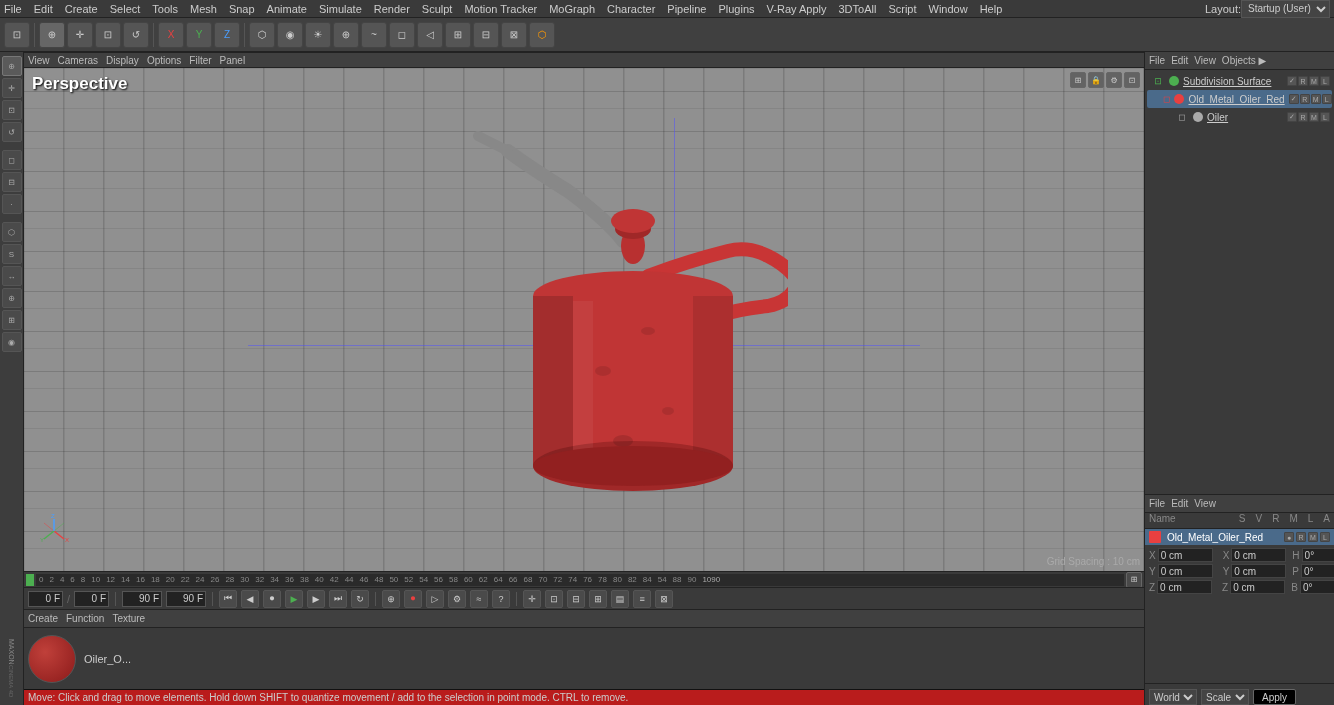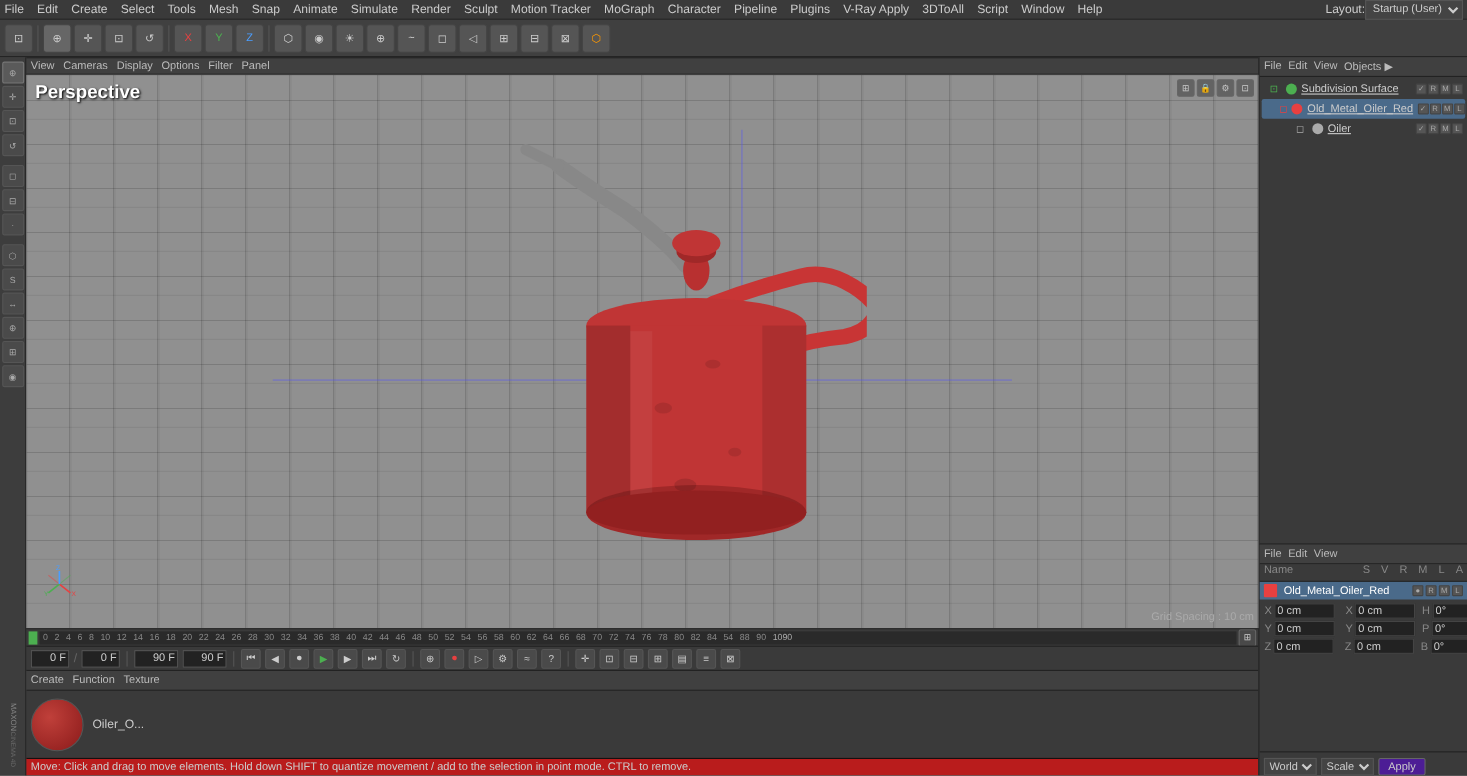--- a/index.html
+++ b/index.html
@@ -155,21 +155,21 @@
     #attr-toolbar { height: 18px; background: #404040; display: flex; align-items: center; padding: 0 4px; gap: 6px; border-bottom: 1px solid #222; flex-shrink: 0; }
     .attr-menu { font-size: 10px; color: #bbb; cursor: pointer; }
     #attr-header { height: 16px; background: #3a3a3a; display: flex; align-items: flex-start; padding: 0 4px; gap: 4px; border-bottom: 1px solid #222; }
     .attr-col { font-size: 10px; color: #888; }
     #attr-list { flex: 1; overflow-y: auto; padding: 2px; }
     .attr-row { display: flex; align-items: center; padding: 1px 2px; gap: 2px; font-size: 10px; }
     .attr-label { color: #888; width: 30px; }
     .attr-field { background: #222; border: 1px solid #444; color: #ccc; font-size: 10px; width: 55px; height: 14px; padding: 0 2px; }
     #attr-footer { height: 22px; background: #3a3a3a; display: flex; align-items: flex-end; padding: 0 4px; gap: 4px; border-top: 1px solid #222; }
     .attr-footer-select { background: #444; border: 1px solid #555; color: #ccc; font-size: 10px; height: 16px; }
-    .apply-btn { background: #4c1d95; border: 1px solid #666; color: #ccc; font-size: 10px; padding: 1px 8px; cursor: pointer; border-radius: 2px; height: 16px; }
+    .apply-btn { background: #000000; border: 1px solid #666; color: #ccc; font-size: 10px; padding: 1px 8px; cursor: pointer; border-radius: 2px; height: 16px; }
 
     
     #right-scrollbar { width: 10px; background: #333; }
 
     
     .grid-perspective {
       position: absolute;
       top: 0; left: 0; width: 100%; height: 100%;
       background:
         repeating-linear-gradient(

